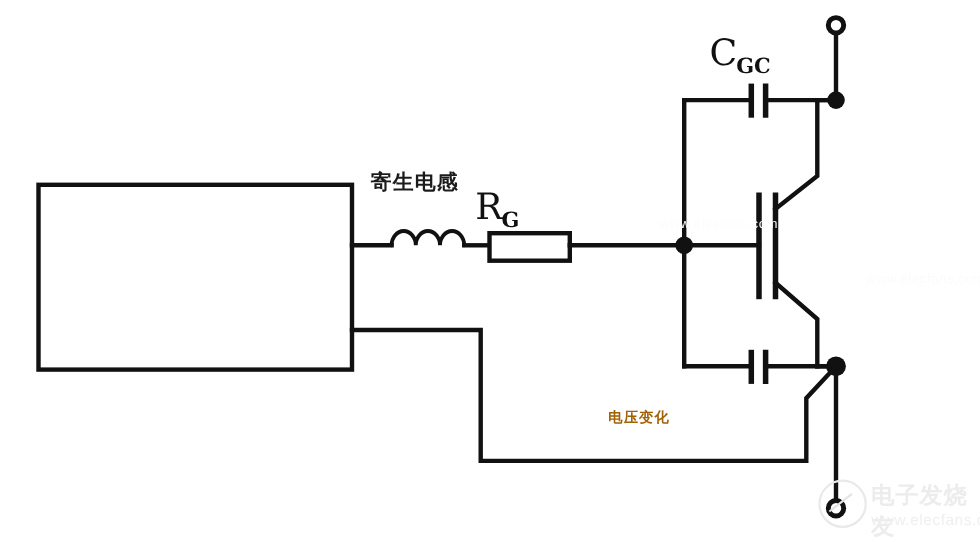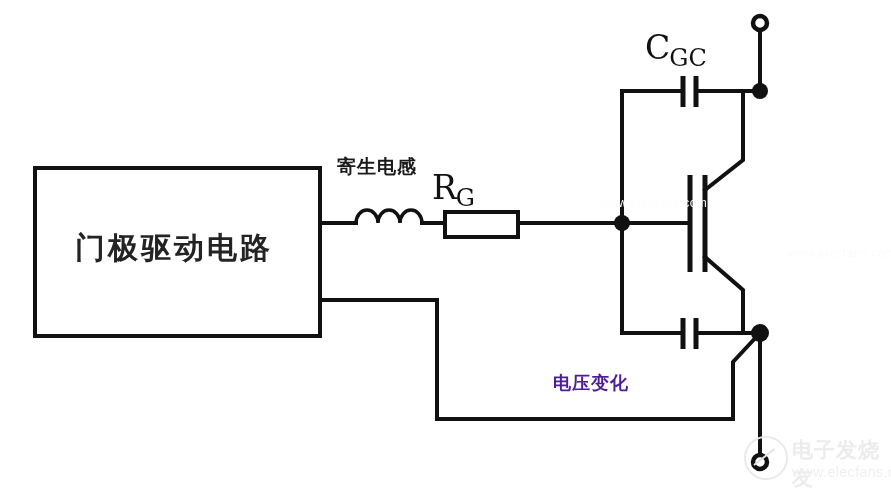--- a/index.html
+++ b/index.html
@@ -80,36 +80,36 @@
   #lbl-inductor {
     left: 337px;
     top: 157px;
     font-size: 19px;
     letter-spacing: 1px;
     color: #1b1b1b;
   }
   #lbl-voltage-change {
     left: 553px;
     top: 374px;
-    font-size: 18px;
+    font-size: 13px;
     letter-spacing: 1px;
-    color: #4c1d95;
+    color: #a16207;
   }
   .sym-wrap {
     position: absolute;
     font-family: "DejaVu Serif", "Liberation Serif", serif;
     color: #111111;
   }
   .sym-main {
     font-size: 33px;
     font-weight: 400;
   }
   .sym-sub {
-    font-size: 24px;
-    font-weight: 400;
+    font-size: 19px;
+    font-weight: 700;
     position: relative;
     top: 7px;
     left: -1px;
   }
   #lbl-rg { left: 432px; top: 168px; }
   #lbl-cgc { left: 645px; top: 28px; }
   #lbl-cge { left: 653px; top: 353px; }
 
   
   .watermark {
@@ -229,21 +229,20 @@
 
     <path class="wire" d="M 743 333 L 760 333"></path>
     <path class="wire" d="M 760 333 L 760 455"></path>
     <circle cx="760" cy="333" r="9" class="node-dot"></circle>
     <circle cx="760" cy="462" r="7" class="open-term"></circle>
 
     <path class="wire" d="M 760 333 L 733 362 L 733 419 L 437 419 L 437 300 L 320 300"></path>
 
   </svg>
 
-  <div class="lbl lbl-cn" id="lbl-box-title">门极驱动电路</div>
 
   <div class="lbl lbl-cn" id="lbl-inductor">寄生电感</div>
 
   <div class="lbl lbl-cn" id="lbl-voltage-change">电压变化</div>
 
   <div class="sym-wrap" id="lbl-rg">
     <span class="sym-main">R</span><span class="sym-sub">G</span>
   </div>
 
   <div class="sym-wrap" id="lbl-cgc">

